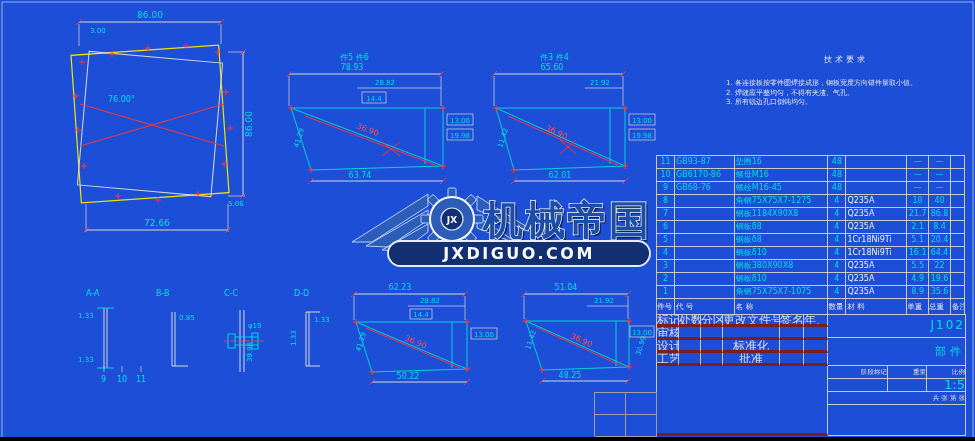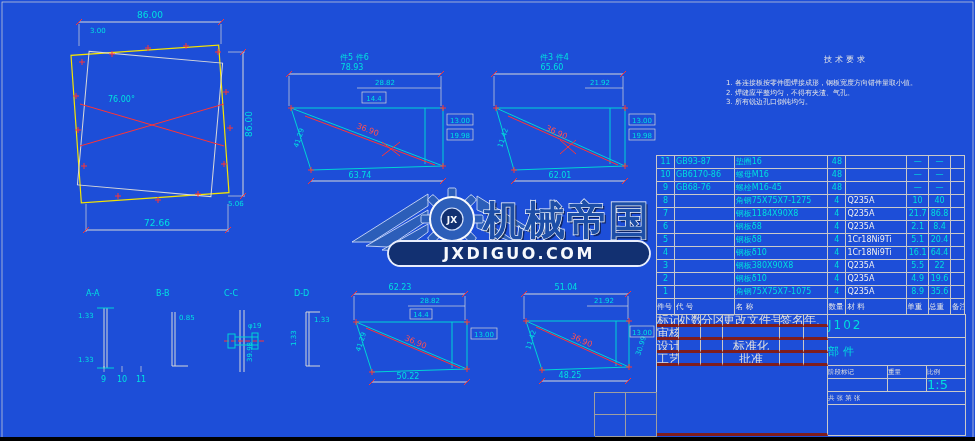--- a/index.html
+++ b/index.html
@@ -32,21 +32,21 @@
   .c-rem{width:14px}
   
   .tblock{position:absolute;left:656px;top:314px;width:309px;height:122px;border-left:1px solid #c9c9c9;box-sizing:border-box;display:flex}
   .tb-left{width:171px}
   .tb-right{width:138px}
   .tb-row{display:flex}
   .tc{box-sizing:border-box;border-right:1px solid #c9c9c9;border-bottom:3px solid #7f1d1d;font-size:12px;line-height:12px;color:#dedede;overflow:hidden;white-space:nowrap;text-align:center;height:13px}
   .tc.blank{color:transparent}
   .w22{width:22px}.w57{width:57px}.w24{width:24px}
   .tall{height:70px}
-  .rc{box-sizing:border-box;border-right:1px solid #c9c9c9;border-bottom:1px solid #c9c9c9;overflow:hidden;text-align:left;color:#00dede}
+  .rc{box-sizing:border-box;border-right:1px solid #c9c9c9;border-bottom:1px solid #c9c9c9;overflow:hidden;text-align:right;color:#00dede}
   .rc-code{height:24px;font-size:12px;line-height:23px;letter-spacing:2px}
   .rc-name{height:28px;font-size:11px;line-height:27px;letter-spacing:4px}
   .rc-lab{height:13px;font-size:6.5px;line-height:12px;color:#dedede}
   .rc-val{height:13px;font-size:13px;line-height:12px}
   .rc-sheet{height:13px;font-size:6.5px;line-height:12px;color:#dedede}
   .rc-blank{height:31px}
   .w60{width:60px}.w39{width:39px}.w138{width:138px}
   
   .aux{position:absolute;left:594px;top:392px;width:63px;height:44px;border-left:1px solid #9f9f9f;border-top:1px solid #9f9f9f;box-sizing:border-box}
   .aux .ar{display:flex;height:22px}

